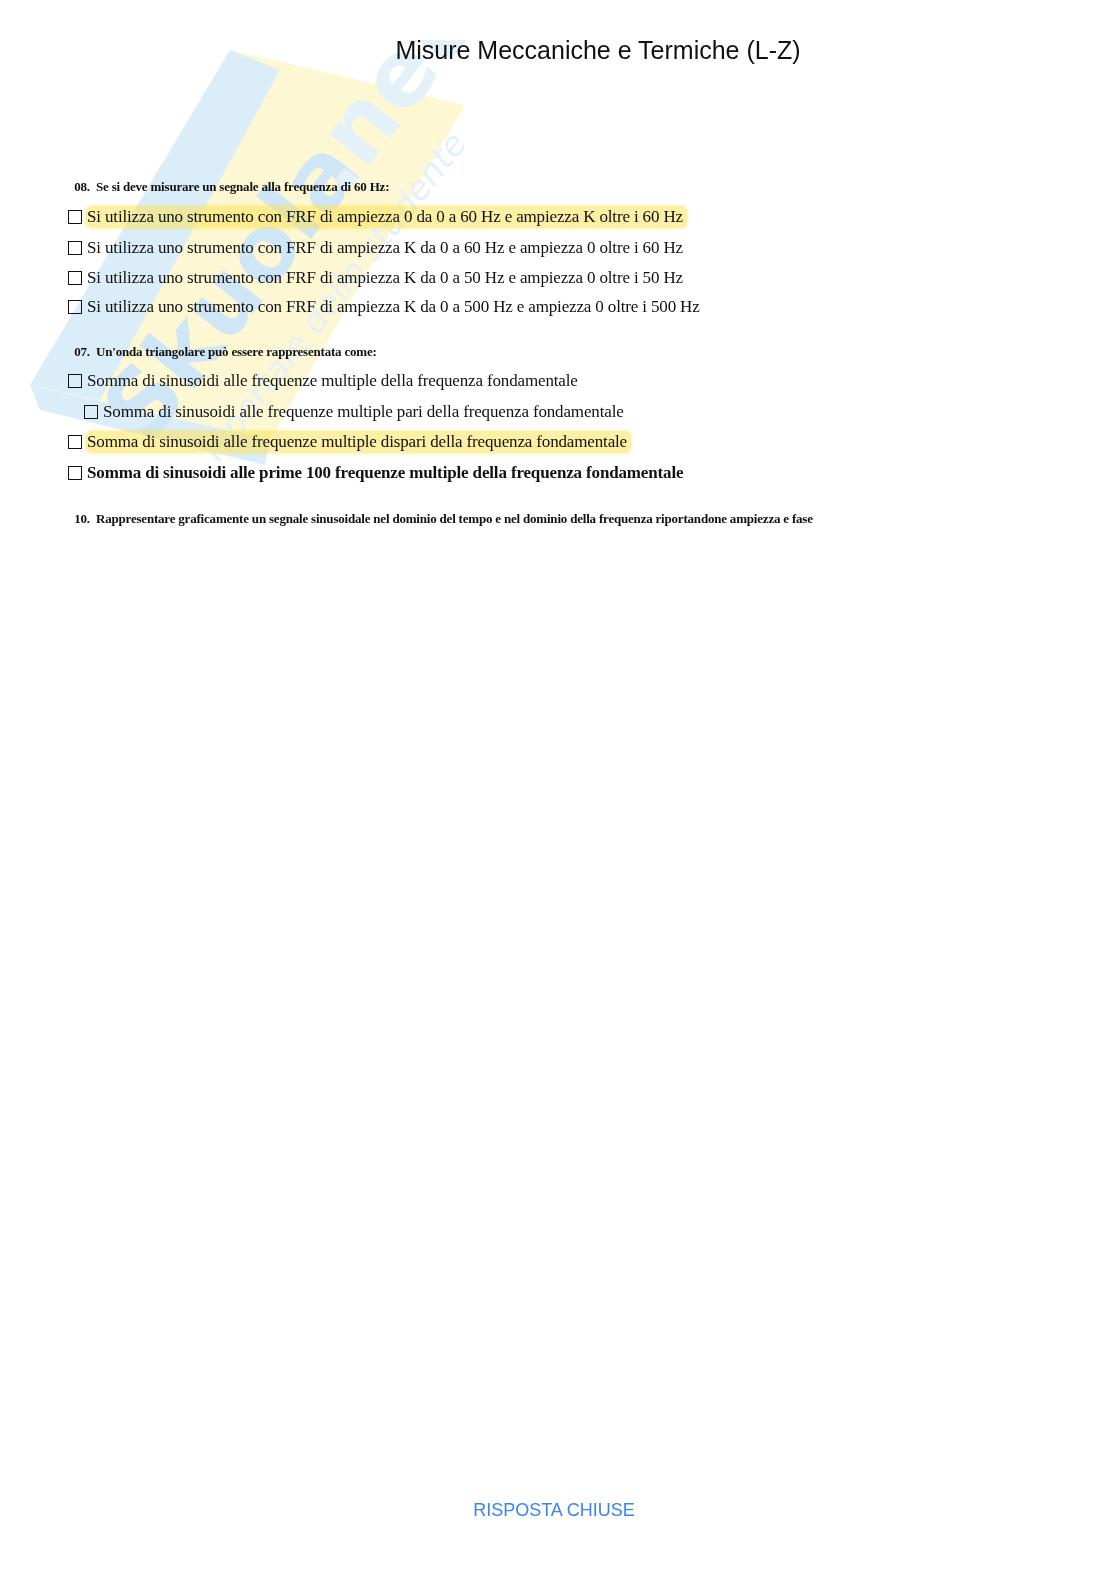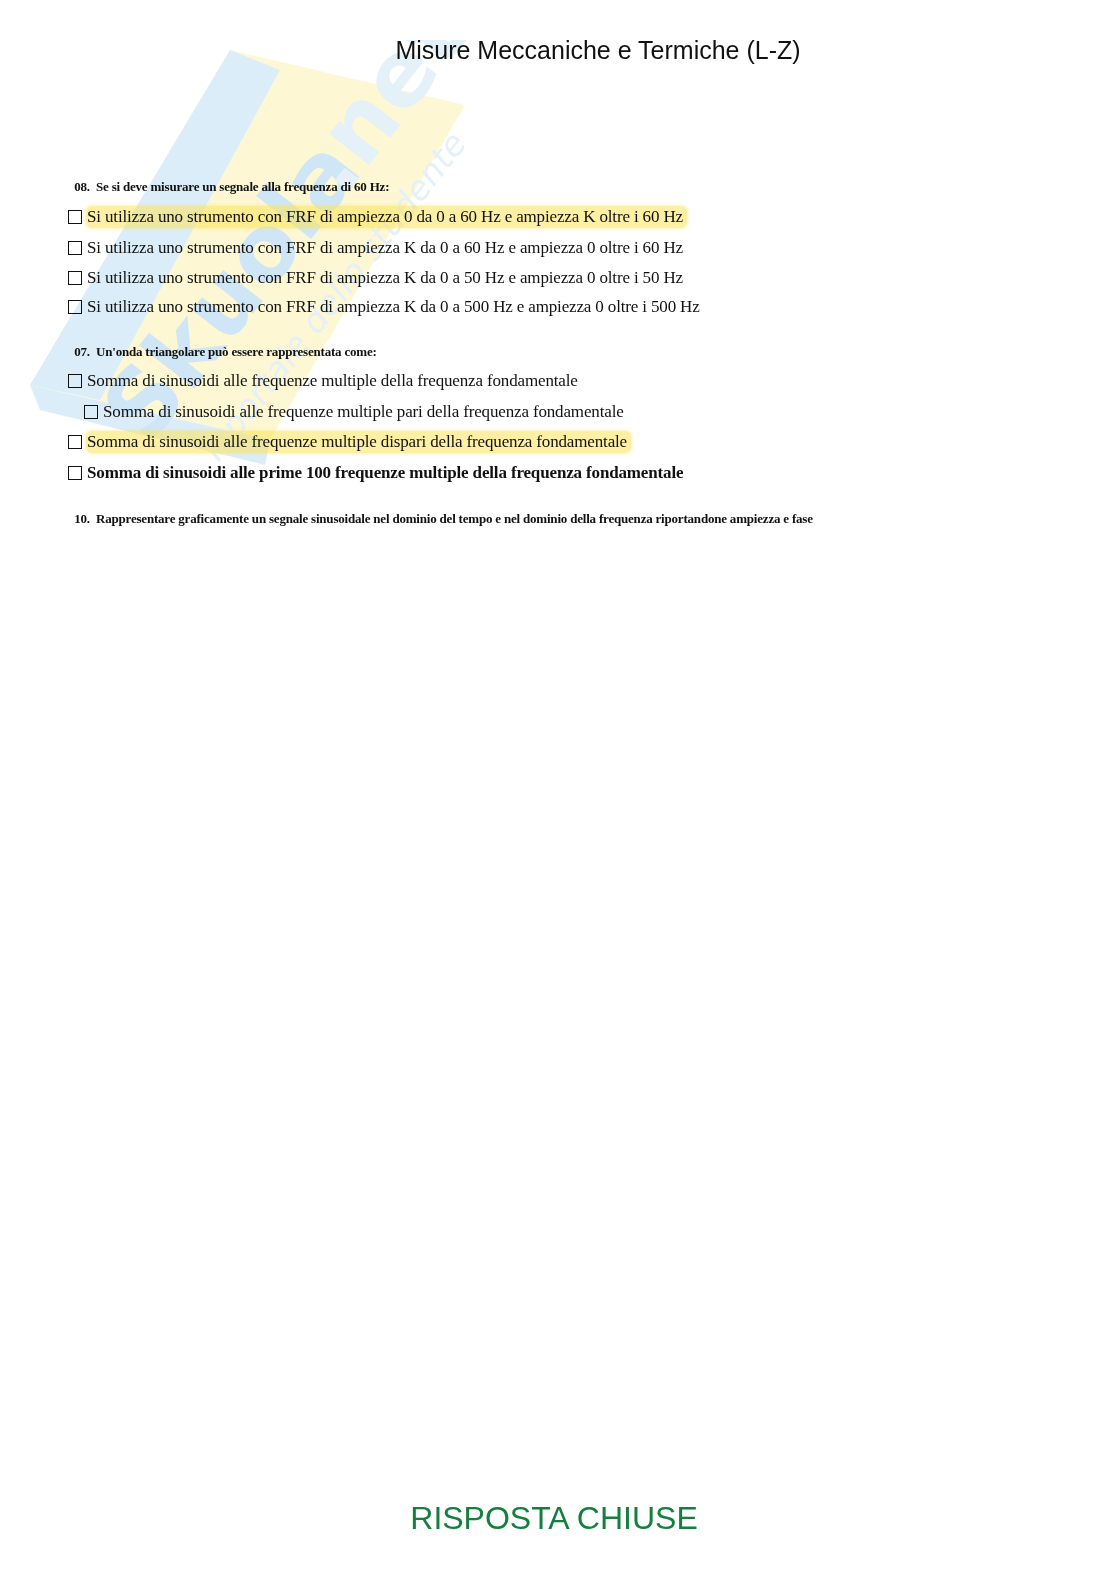--- a/index.html
+++ b/index.html
@@ -9,21 +9,21 @@
       pointer-events: none; z-index: 0;
     }
     .page-title {
       position: absolute; top: 36px; left: 0; width: 1116px; text-align: center;
       font-family: "Liberation Sans", sans-serif; font-size: 25px; color: #111;
       z-index: 2;
       padding-left: 40px;
     }
     .footer {
       position: absolute; top: 1500px; left: 0; width: 1108px; text-align: center;
-      font-family: "Liberation Sans", sans-serif; font-size: 32px; color: #15803d;
+      font-family: "Liberation Sans", sans-serif; font-size: 18px; color: #3b82f6;
       z-index: 2;
     }
     .content {
       position: absolute; left: 68px; top: 0; z-index: 2;
       font-family: "Liberation Serif", serif; color: #111;
     }
     .question {
       position: absolute; left: 0; white-space: nowrap;
       font-weight: bold; font-size: 13px; letter-spacing: -0.2px;
     }

